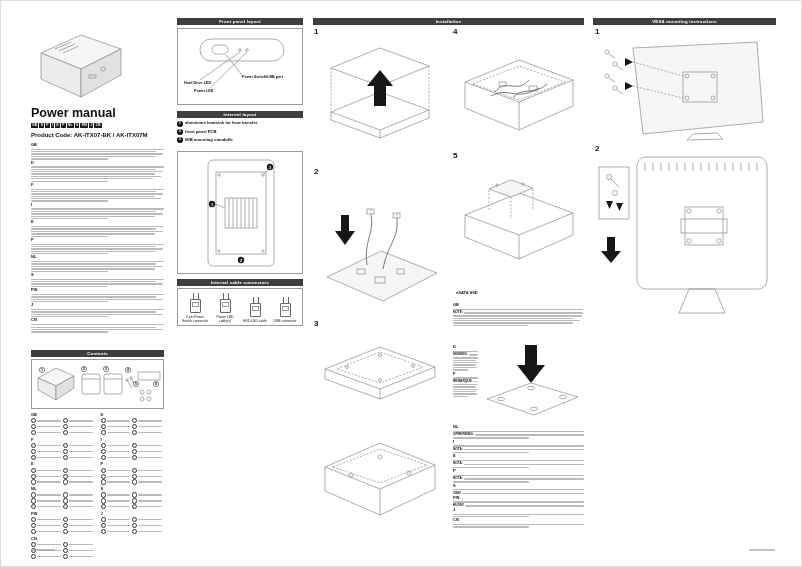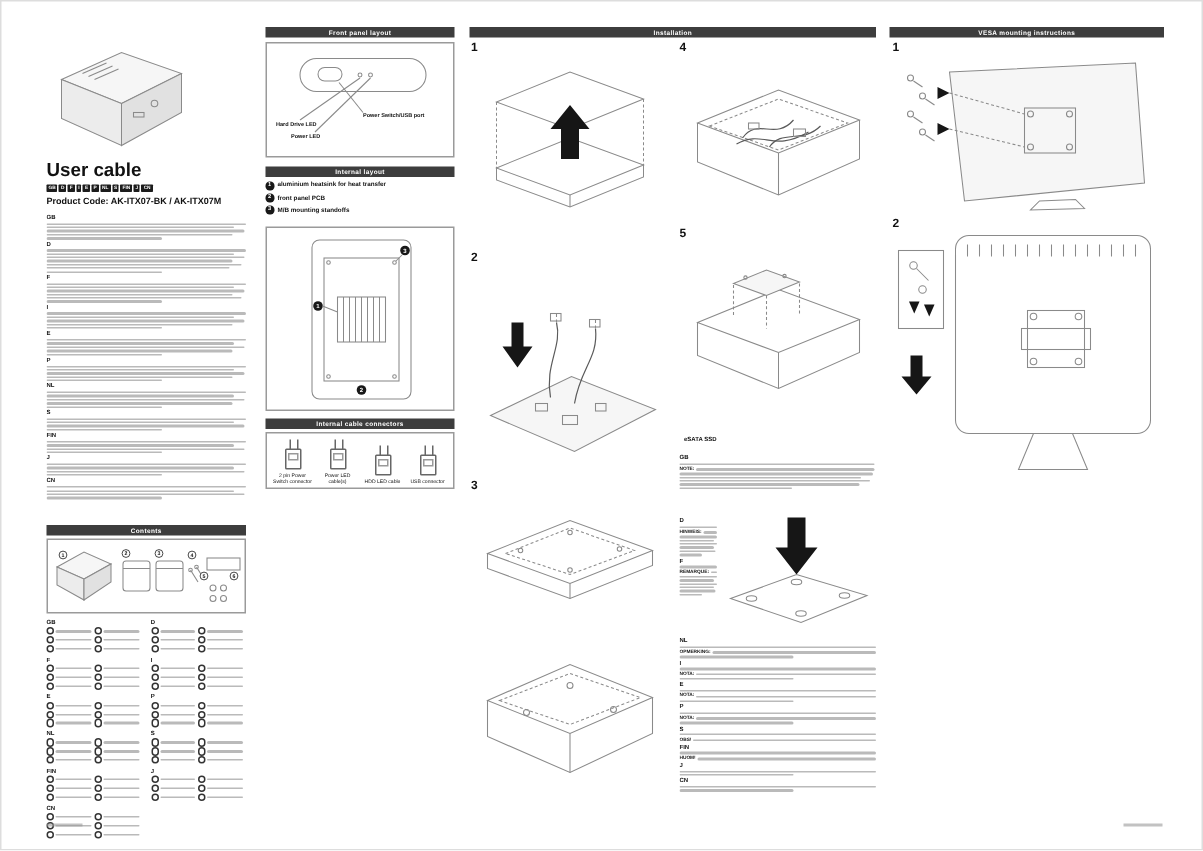--- a/index.html
+++ b/index.html
@@ -60,21 +60,21 @@
     <polygon class="face" points="10,32 50,14 90,28 50,48"></polygon>
     <polygon class="face2" points="10,32 10,58 50,76 50,48"></polygon>
     <polygon class="face3" points="90,28 90,54 50,76 50,48"></polygon>
     <line class="ln" x1="24" y1="28" x2="40" y2="21"></line>
     <line class="ln" x1="28" y1="30" x2="44" y2="23"></line>
     <line class="ln" x1="32" y1="32" x2="48" y2="25"></line>
     <circle class="ln" cx="72" cy="48" r="2.2"></circle>
     <rect class="ln" x="58" y="54" width="7" height="3"></rect>
   </svg>
 
-  <div class="title" style="left:30px;top:105px">User cable</div>
+  <div class="title" style="left:30px;top:105px">Power manual</div>
   <div class="badges" style="left:30px;top:122px" id="badges">
       <span class="badge">GB</span>
       <span class="badge">D</span>
       <span class="badge">F</span>
       <span class="badge">I</span>
       <span class="badge">E</span>
       <span class="badge">P</span>
       <span class="badge">NL</span>
       <span class="badge">S</span>
       <span class="badge">FIN</span>

